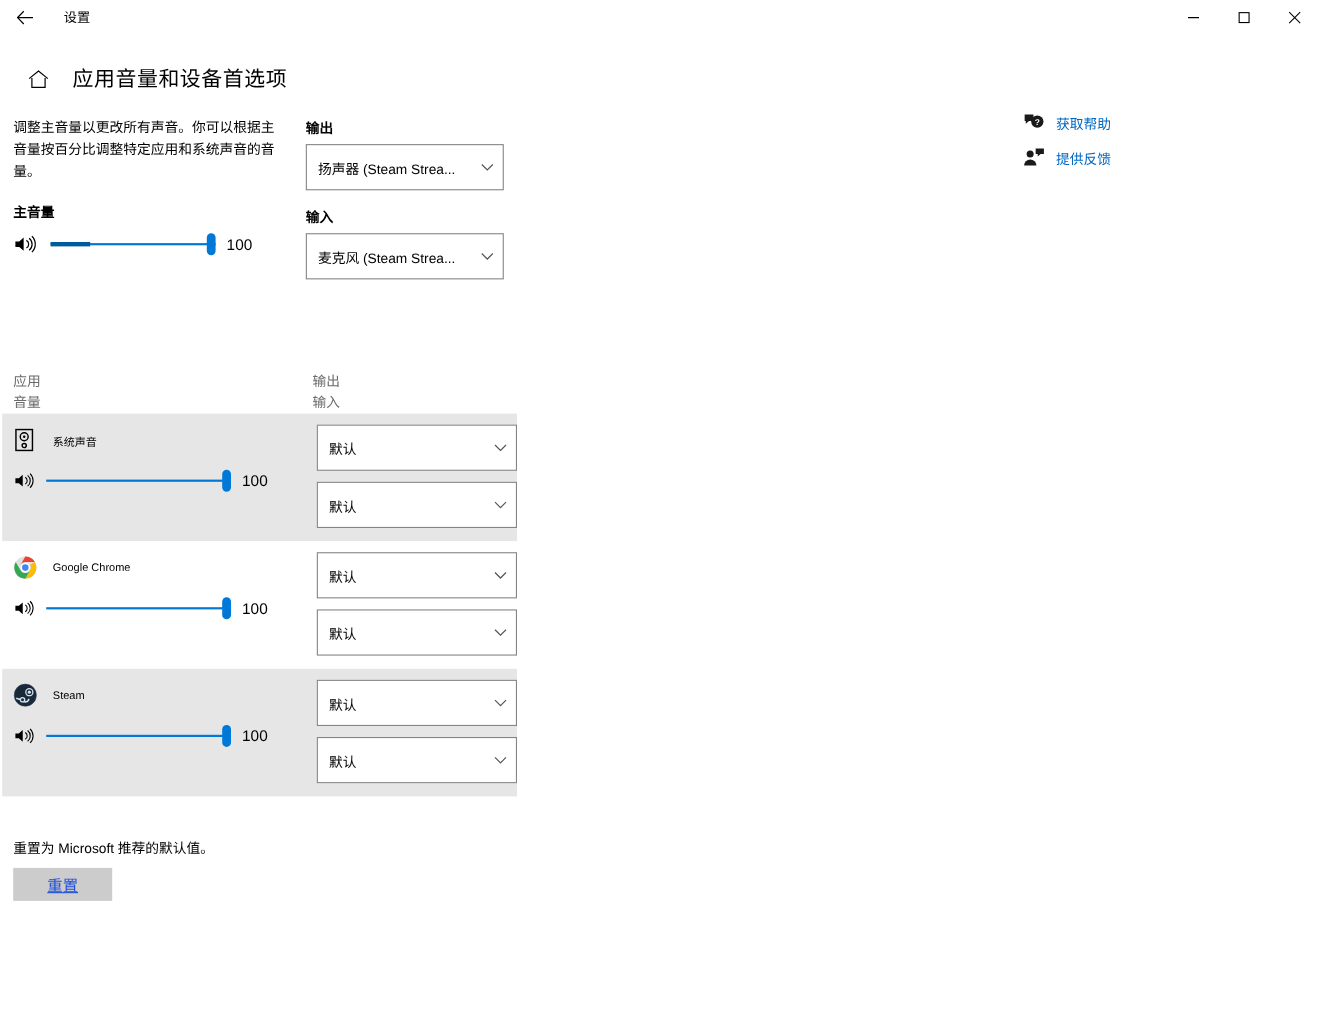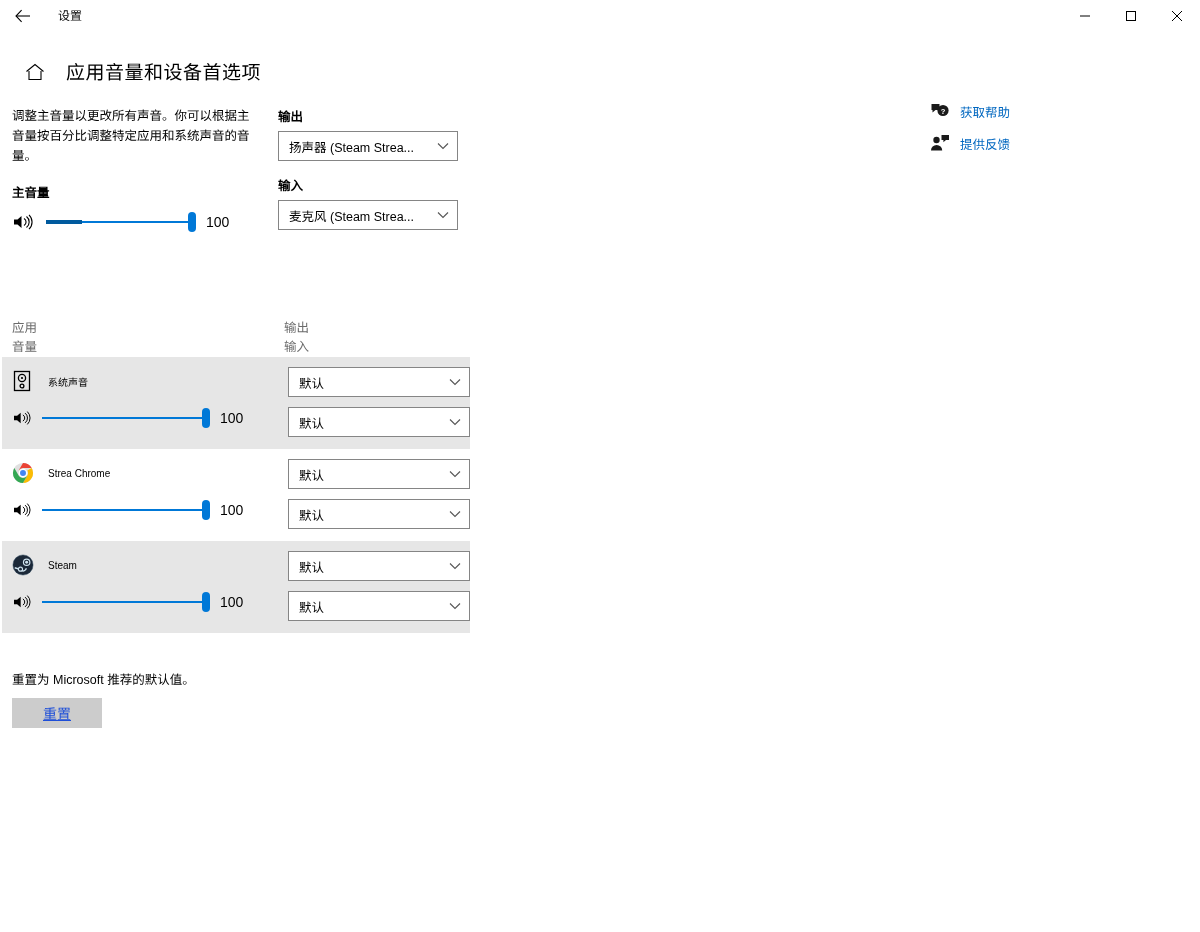--- a/index.html
+++ b/index.html
@@ -135,21 +135,21 @@
     margin-left: 10px;
   }
 
   
   .master-slider { width: 150px; margin-left: 8px; }
   .master-slider .thumb { right: 0; }
 
   
   .dropdown {
     position: relative;
-    height: 30px;
+    height: 42px;
     border: 1px solid #858585;
     background: #ffffff;
     display: flex;
     align-items: center;
     padding: 0 8px 0 10px;
     font-size: 12.5px;
     color: #000;
     cursor: default;
   }
   .dropdown .dd-text {
@@ -412,21 +412,21 @@
           <span class="app-icon">
             <svg width="22" height="22" viewBox="0 0 48 48">
               <circle cx="24" cy="24" r="22" fill="#E0E0E0"></circle>
               <path d="M24 2 A22 22 0 0 1 43 13 L24 13 A11 11 0 0 0 14.4 18.7 Z" fill="#EA4335"></path>
               <path d="M43 13 A22 22 0 0 1 24 46 L33.5 29.5 A11 11 0 0 0 33.5 18.5 Z" fill="#FBBC05"></path>
               <path d="M24 46 A22 22 0 0 1 5 13 L14.5 29.5 A11 11 0 0 0 33.5 29.5 Z" fill="#34A853"></path>
               <circle cx="24" cy="24" r="9.5" fill="#fff"></circle>
               <circle cx="24" cy="24" r="6.5" fill="#4285F4"></circle>
             </svg>
           </span>
-          <span class="app-name">Strea Chrome</span>
+          <span class="app-name">Google Chrome</span>
         </div>
         <div class="slider-row app-slider-row">
           <span class="spk-icon">
             <svg width="20" height="16" viewBox="0 0 22 18">
               <path d="M2 6.5 L5.5 6.5 L9.5 3 L9.5 15 L5.5 11.5 L2 11.5 Z" fill="#000"></path>
               <path d="M12 5.5 a4 4 0 0 1 0 7" fill="none" stroke="#000" stroke-width="1.1"></path>
               <path d="M14.5 3.5 a7 7 0 0 1 0 11" fill="none" stroke="#000" stroke-width="1.1"></path>
               <path d="M17 1.8 a10 10 0 0 1 0 14.4" fill="none" stroke="#000" stroke-width="1.1"></path>
             </svg>
           </span>

